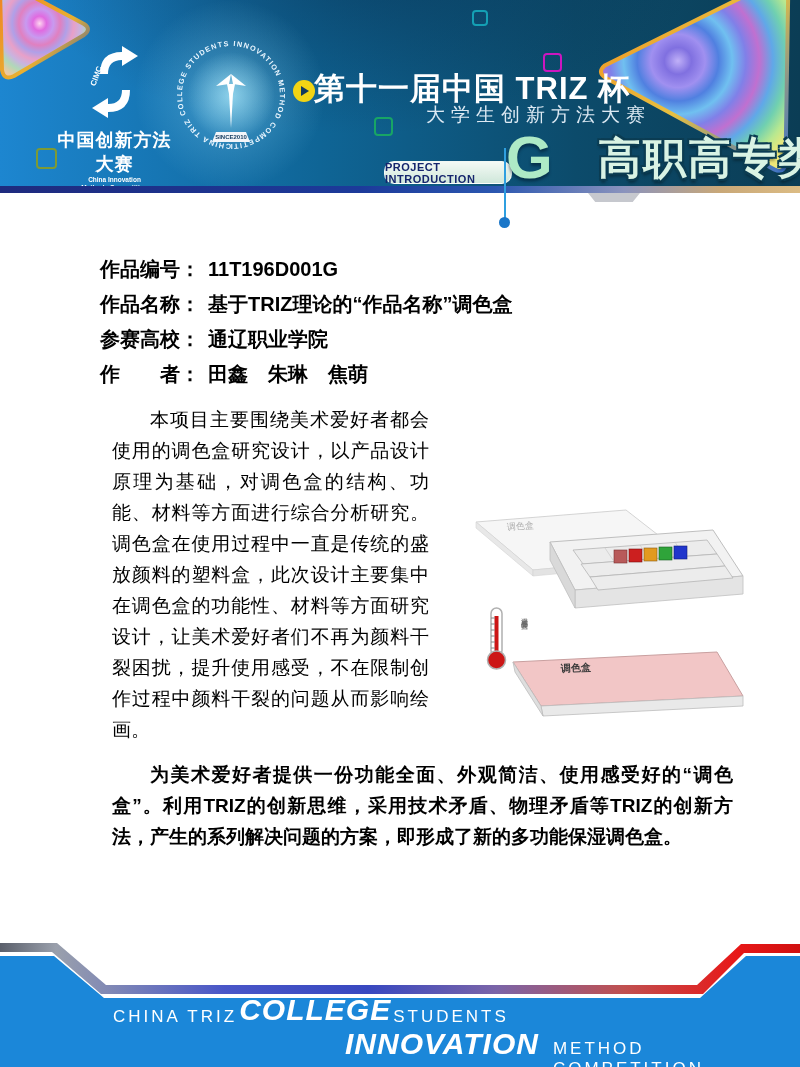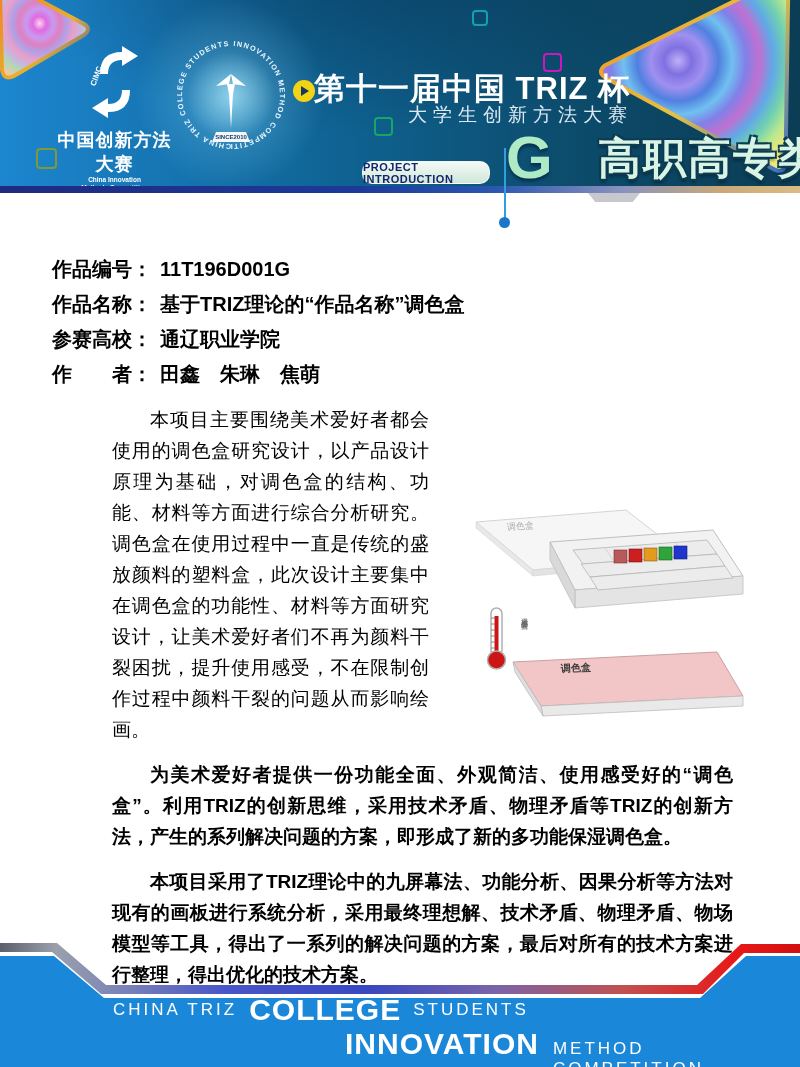--- a/index.html
+++ b/index.html
@@ -26,59 +26,59 @@
 
   .roundlogo{position:absolute;left:172px;top:36px;}
 
   .play{position:absolute;left:293px;top:80px;width:22px;height:22px;border-radius:50%;
     background:#f2d414;display:flex;align-items:center;justify-content:center;}
   .play:before{content:"";display:block;width:0;height:0;margin-left:2px;
     border-left:8px solid #123a5e;border-top:5px solid transparent;border-bottom:5px solid transparent;}
 
   .h-title{position:absolute;left:314px;top:68px;font-size:31px;font-weight:bold;color:#fff;
     letter-spacing:1px;white-space:nowrap;}
-  .h-sub{position:absolute;left:408px;top:102px;font-size:19px;color:#dce9f3;letter-spacing:6px;white-space:nowrap;}
-
-  .pill{position:absolute;left:362px;top:161px;width:126px;height:21px;border-radius:10px;
+  .h-sub{position:absolute;left:426px;top:102px;font-size:19px;color:#dce9f3;letter-spacing:6px;white-space:nowrap;}
+
+  .pill{position:absolute;left:384px;top:161px;width:126px;height:21px;border-radius:10px;
     background:linear-gradient(#f4faf5,#cfe7da);border:1px solid rgba(255,255,255,.7);
     display:flex;align-items:center;justify-content:center;
     font-size:11px;font-weight:bold;color:#15256d;letter-spacing:.5px;cursor:pointer;}
 
   .vline{position:absolute;left:504px;top:148px;width:2px;height:70px;background:#2f9fe0;}
   .vdot{position:absolute;left:499px;top:217px;width:11px;height:11px;border-radius:50%;background:#1a76c8;}
 
   .cat-g{position:absolute;left:506px;top:128px;font-size:60px;font-weight:bold;color:#aeeac6;
     text-shadow:0 3px 3px rgba(2,25,45,.55);line-height:1;}
   .cat-name{position:absolute;left:598px;top:137px;font-size:43px;font-weight:bold;color:#d9f3e4;
     letter-spacing:2px;white-space:nowrap;line-height:1;
     text-shadow:-2px -2px 0 #0b3c52,2px -2px 0 #0b3c52,-2px 2px 0 #0b3c52,2px 2px 0 #0b3c52,0 4px 3px rgba(0,0,0,.35);}
 
   
-  .meta{margin:252px 55px 0 52px;position:relative;z-index:2;}
+  .meta{margin:252px 55px 0 100px;position:relative;z-index:2;}
   .meta-row{font-size:20px;font-weight:bold;color:#000;line-height:35px;white-space:nowrap;}
   .meta-row .val{margin-left:8px;}
 
   .flow{margin:6px 55px 0 100px;font-size:19px;line-height:31px;color:#000;}
   .flow p{margin:12px;text-indent:2em;text-align:justify;}
   .flow p + p{margin-top:0;font-weight:bold;}
   .flow p.sp{margin-top:14px;}
 
   .fig-float{float:right;width:300px;height:315px;margin-left:16px;position:relative;}
   .fig-float svg{position:absolute;left:0;top:0;}
   .therm-label{position:absolute;left:64px;top:208px;writing-mode:vertical-rl;
     font-size:7px;color:#666;letter-spacing:1px;}
 
   
   .footer{position:absolute;left:0;bottom:0;width:800px;height:130px;}
   .footer svg{position:absolute;left:0;top:0;}
   .f-text{position:absolute;left:0;top:56px;width:800px;color:#fff;}
-  .f-row1{display:flex;align-items:center;gap:12px;margin-left:113px;}
+  .f-row1{display:flex;align-items:flex-end;gap:2px;margin-left:113px;}
   .f-row2{display:flex;align-items:baseline;gap:14px;margin-left:345px;margin-top:0px;}
   .f-small{font-size:17px;letter-spacing:3px;}
-  .f-big{font-size:30px;font-weight:bold;letter-spacing:1px;}
+  .f-big{font-size:30px;font-weight:bold;letter-spacing:1px;font-style:italic;}
 
   .ring-text{font-size:7.3px;fill:#eaf6ff;letter-spacing:1.2px;font-weight:bold;}
 </style>
 </head>
 <body>
 
 <div class="page">
 
   <div class="header">
 
@@ -243,21 +243,20 @@
           <polygon points="96,302 298,292 298,302 98,312" fill="#e9e9e9" stroke="#bdbdbd" stroke-width="0.8"></polygon>
           <polygon points="68,258 96,302 98,312 70,268" fill="#dedede" stroke="#bdbdbd" stroke-width="0.8"></polygon>
           <text x="116" y="268" font-size="10" font-weight="bold" fill="#3a3a3a" transform="rotate(-3 116 268)">调色盒</text>
         </g>
       </svg>
       <div class="therm-label">温度感应装置</div>
     </div>
 
     <p>本项目主要围绕美术爱好者都会使用的调色盒研究设计，以产品设计原理为基础，对调色盒的结构、功能、材料等方面进行综合分析研究。调色盒在使用过程中一直是传统的盛放颜料的塑料盒，此次设计主要集中在调色盒的功能性、材料等方面研究设计，让美术爱好者们不再为颜料干裂困扰，提升使用感受，不在限制创作过程中颜料干裂的问题从而影响绘画。</p>
     <p class="sp">为美术爱好者提供一份功能全面、外观简洁、使用感受好的“调色盒”。利用TRIZ的创新思维，采用技术矛盾、物理矛盾等TRIZ的创新方法，产生的系列解决问题的方案，即形成了新的多功能保湿调色盒。</p>
-    <p class="sp">本项目采用了TRIZ理论中的九屏幕法、功能分析、因果分析等方法对现有的画板进行系统分析，采用最终理想解、技术矛盾、物理矛盾、物场模型等工具，得出了一系列的解决问题的方案，最后对所有的技术方案进行整理，得出优化的技术方案。</p>
   </div>
 
   <div class="footer">
     <svg width="800" height="130" viewBox="0 0 800 130">
       <defs>
         <linearGradient id="stripe" x1="0" y1="0" x2="1" y2="0">
           <stop offset="0%" stop-color="#5a5f6b"></stop>
             <stop offset="7%" stop-color="#9aa0ac"></stop>
           <stop offset="28%" stop-color="#4956c8"></stop>
             <stop offset="46%" stop-color="#3848c0"></stop>

